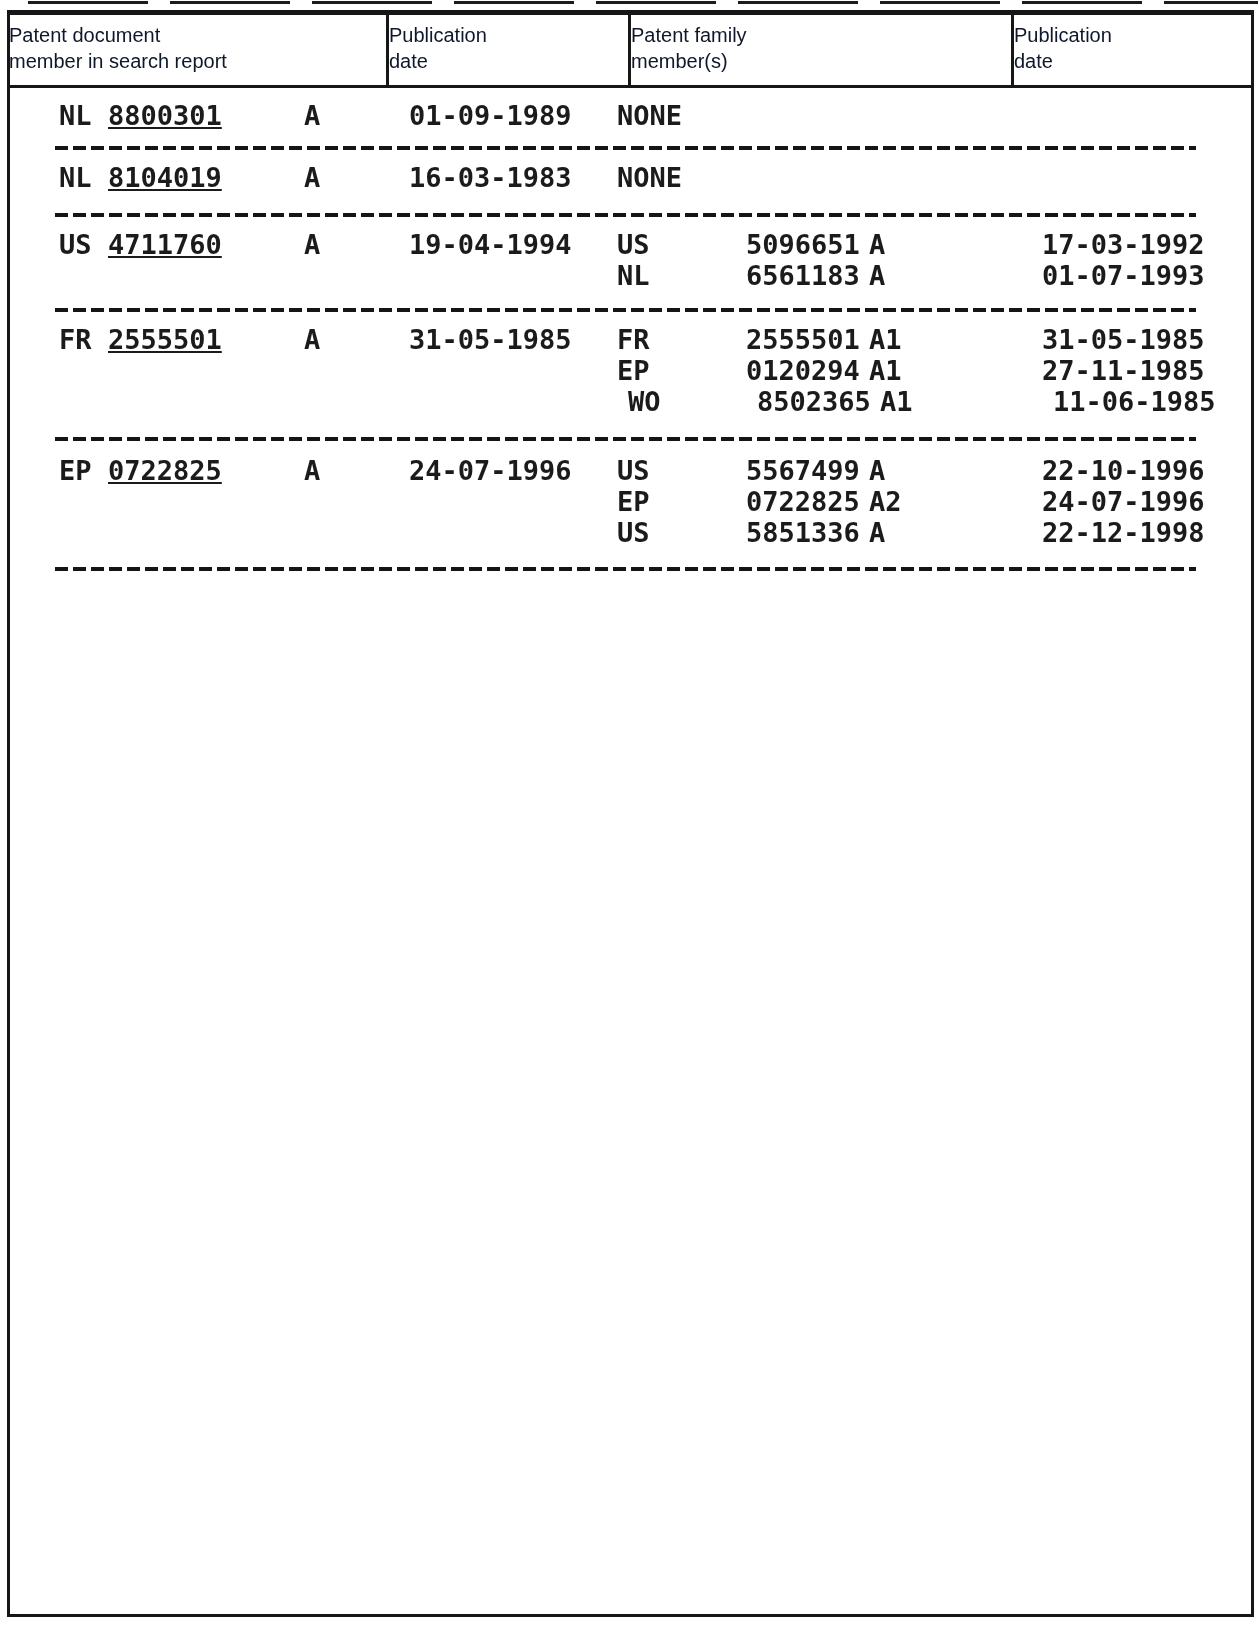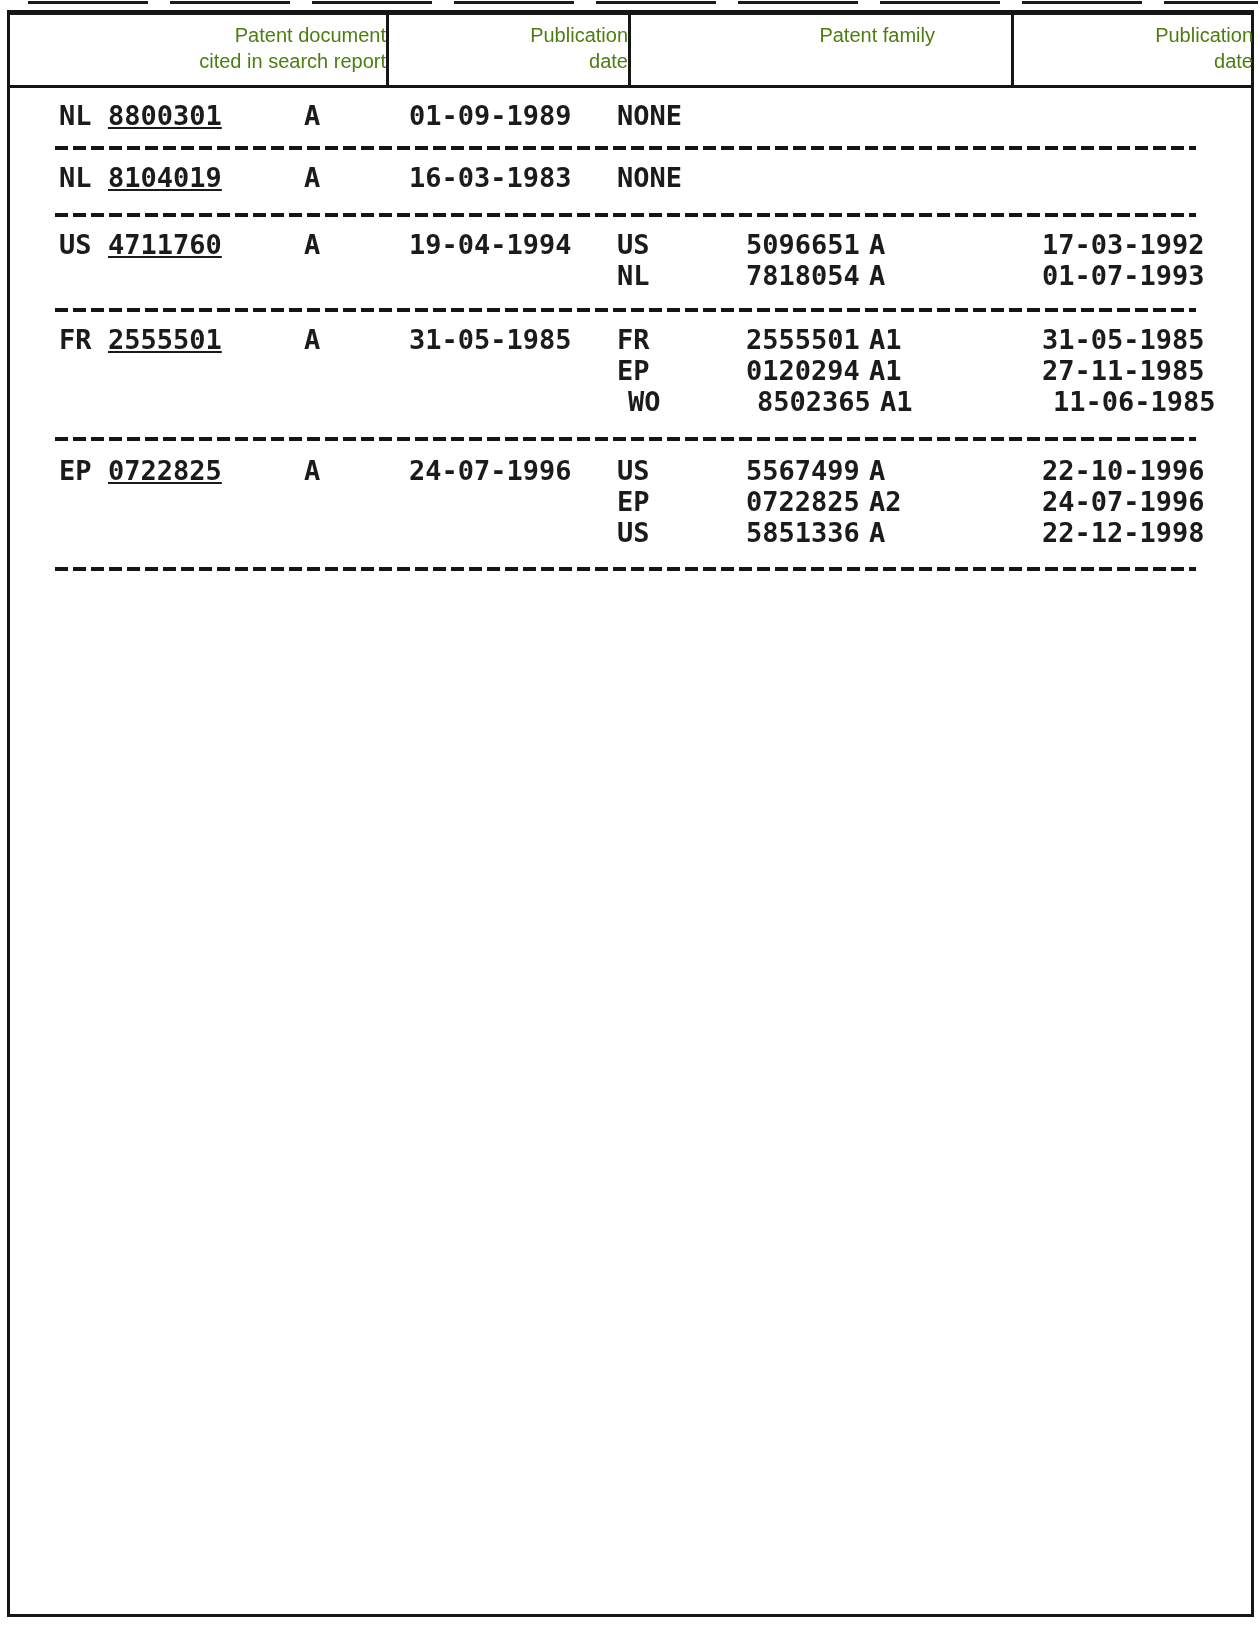--- a/index.html
+++ b/index.html
@@ -38,24 +38,24 @@
     top: 10px; height: 78px;
     width: 3px;
     background: #161616;
   }
   .hd1 { left: 386px; }
   .hd2 { left: 628px; }
   .hd3 { left: 1011px; }
   .header-cell {
     position: absolute;
     top: 22px;
-    text-align: right;
+    text-align: left;
     font-size: 20px;
     line-height: 26px;
-    color: #4d7c0f;
+    color: #0f172a;
   }
   .hc1 { left: 9px;    width: 377px; }
   .hc2 { left: 389px;  width: 239px; }
   .hc3 { left: 631px;  width: 304px; }
   .hc4 { left: 1014px; width: 239px; }
 
   .table-body { position: absolute; left: 0; top: 0; width: 1260px; height: 1632px; }
 
   .mono {
     font-family: "DejaVu Sans Mono", monospace;
@@ -95,28 +95,29 @@
 <body>
 
 <div class="page">
 
   <div class="top-scan-line"></div>
   <div class="table-frame"></div>
 
   <div>
     <div class="header-cell hc1">
       <div>Patent document</div>
-      <div>cited in search report</div>
+      <div>member in search report</div>
     </div>
     <div class="header-cell hc2">
       <div>Publication</div>
       <div>date</div>
     </div>
     <div class="header-cell hc3">
       <div>Patent family</div>
+      <div>member(s)</div>
     </div>
     <div class="header-cell hc4">
       <div>Publication</div>
       <div>date</div>
     </div>
     <div class="header-divider hd1"></div>
     <div class="header-divider hd2"></div>
     <div class="header-divider hd3"></div>
     <div class="header-bottom-line"></div>
   </div>
@@ -150,21 +151,21 @@
       <span class="mono cited-pubdate">19-04-1994</span>
     </div>
   <div class="member-line" style="top: 0px;">
     <span class="mono member-country">US</span>
     <span class="mono member-number">5096651</span>
     <span class="mono member-kind">A</span>
     <span class="mono member-date">17-03-1992</span>
   </div>
         <div class="member-line" style="top: 31px;">
     <span class="mono member-country">NL</span>
-    <span class="mono member-number">7818054</span>
+    <span class="mono member-number">6561183</span>
     <span class="mono member-kind">A</span>
     <span class="mono member-date">01-07-1993</span>
   </div>
       </div>
       <div class="dash-sep" style="top: 308px;"></div>
       <div class="table-row" style="top: 324px;">
     <div class="row-line">
       <span class="mono cited-country">FR</span>
       <span class="mono cited-number">2555501</span>
       <span class="mono cited-kind">A</span>

